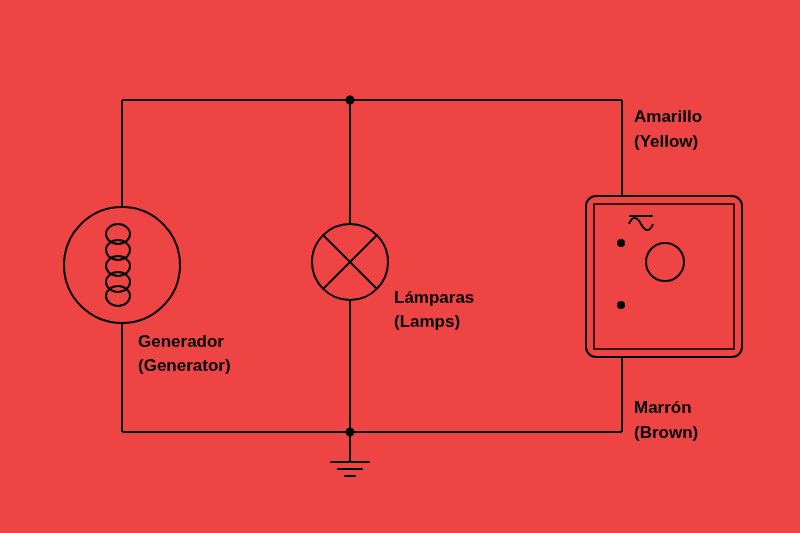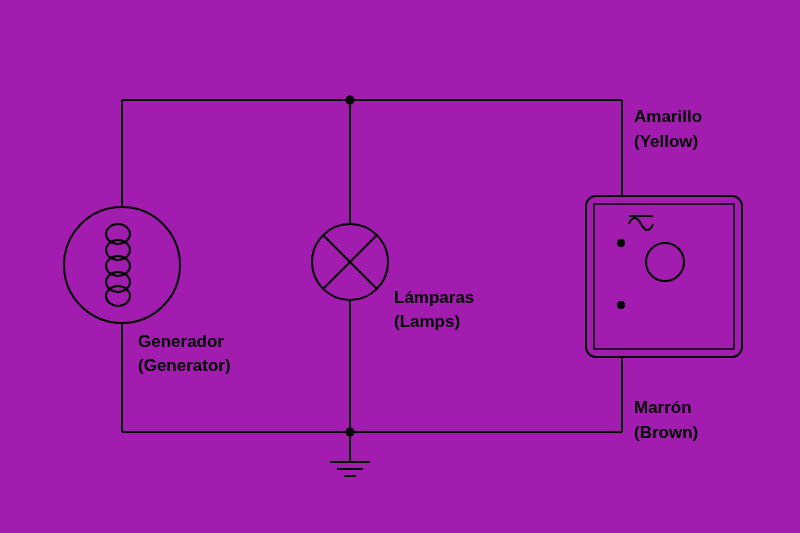--- a/index.html
+++ b/index.html
@@ -4,21 +4,21 @@
 <style>
   html, body {
     margin: 0;
     padding: 0;
     background: #ffffff;
   }
   .stage {
     position: relative;
     width: 800px;
     height: 533px;
-    background: #a21caf;
+    background: #ef4444;
     font-family: "Liberation Sans", sans-serif;
   }
   svg text {
     font-family: "Liberation Sans", sans-serif;
     font-weight: bold;
     font-size: 17px;
     fill: #000000;
   }
 </style>
 </head>

